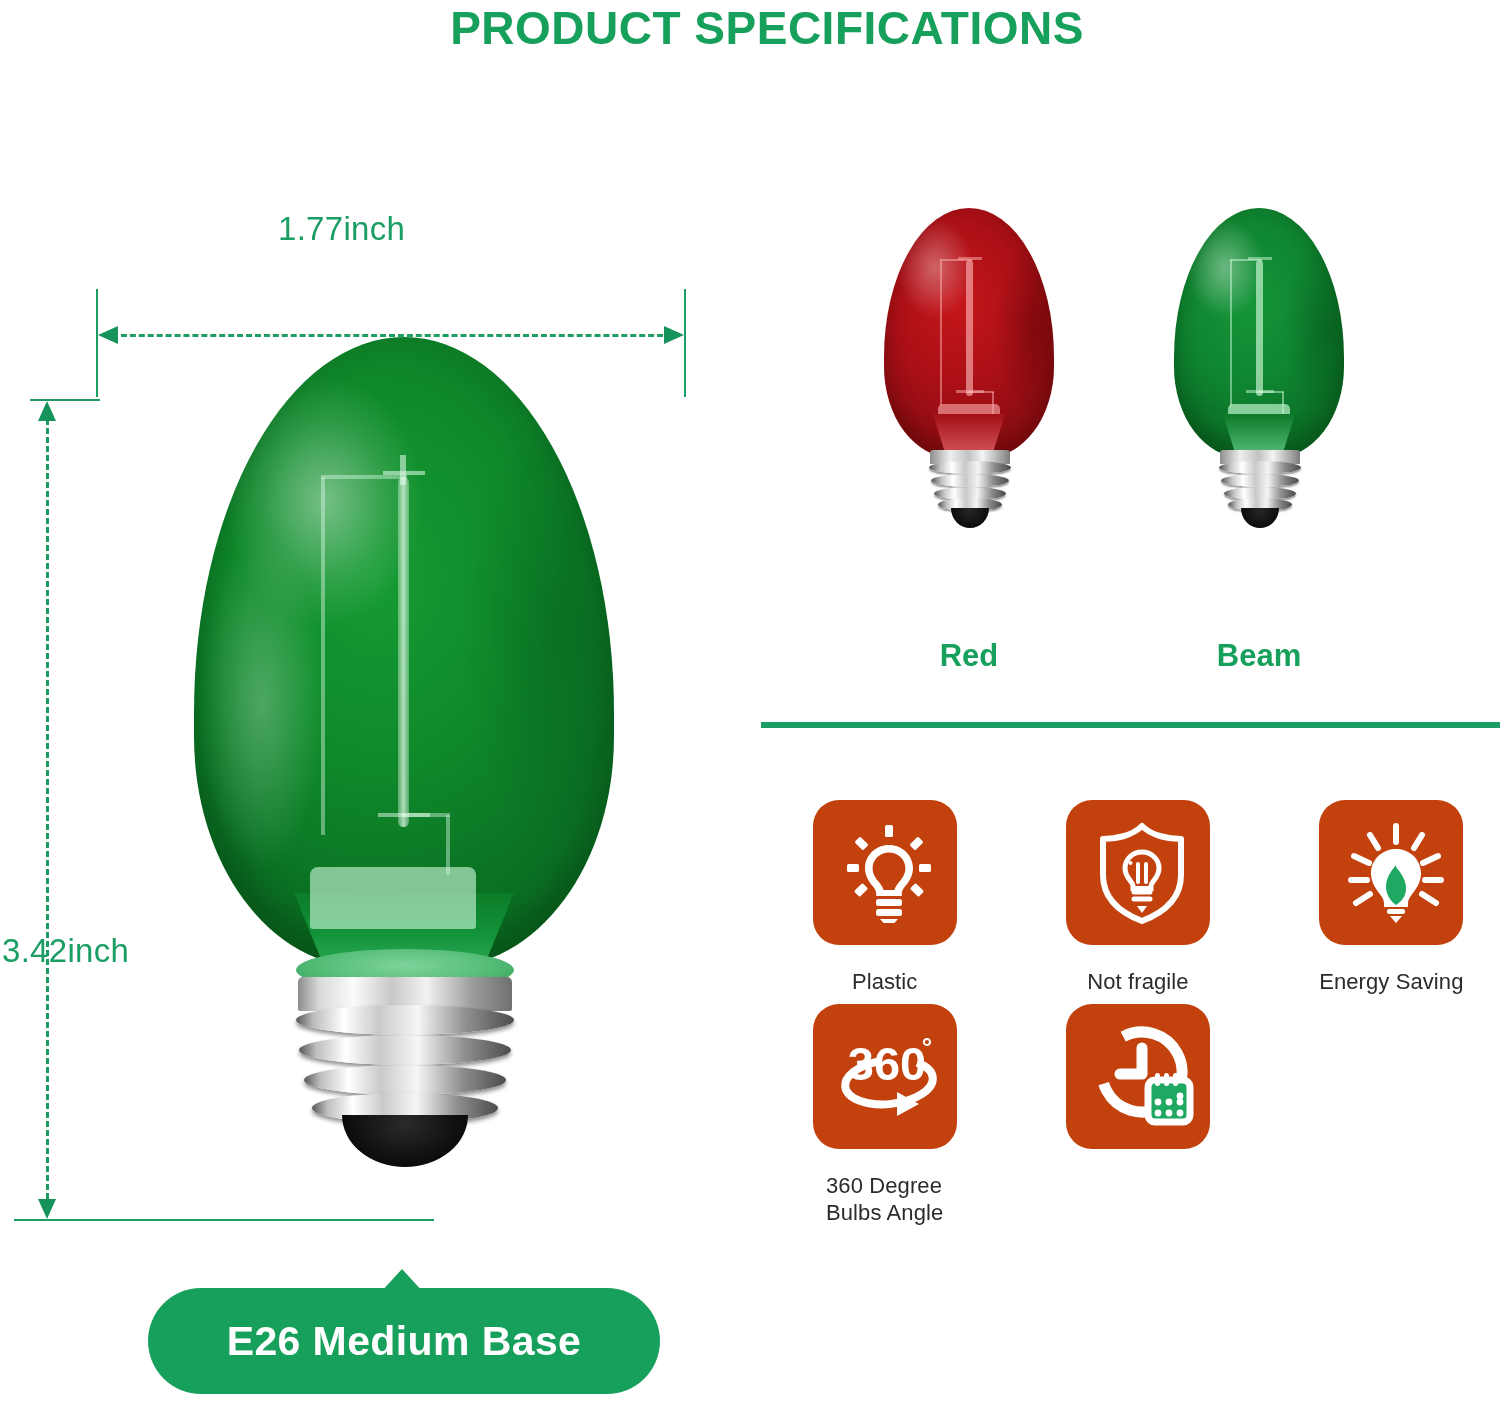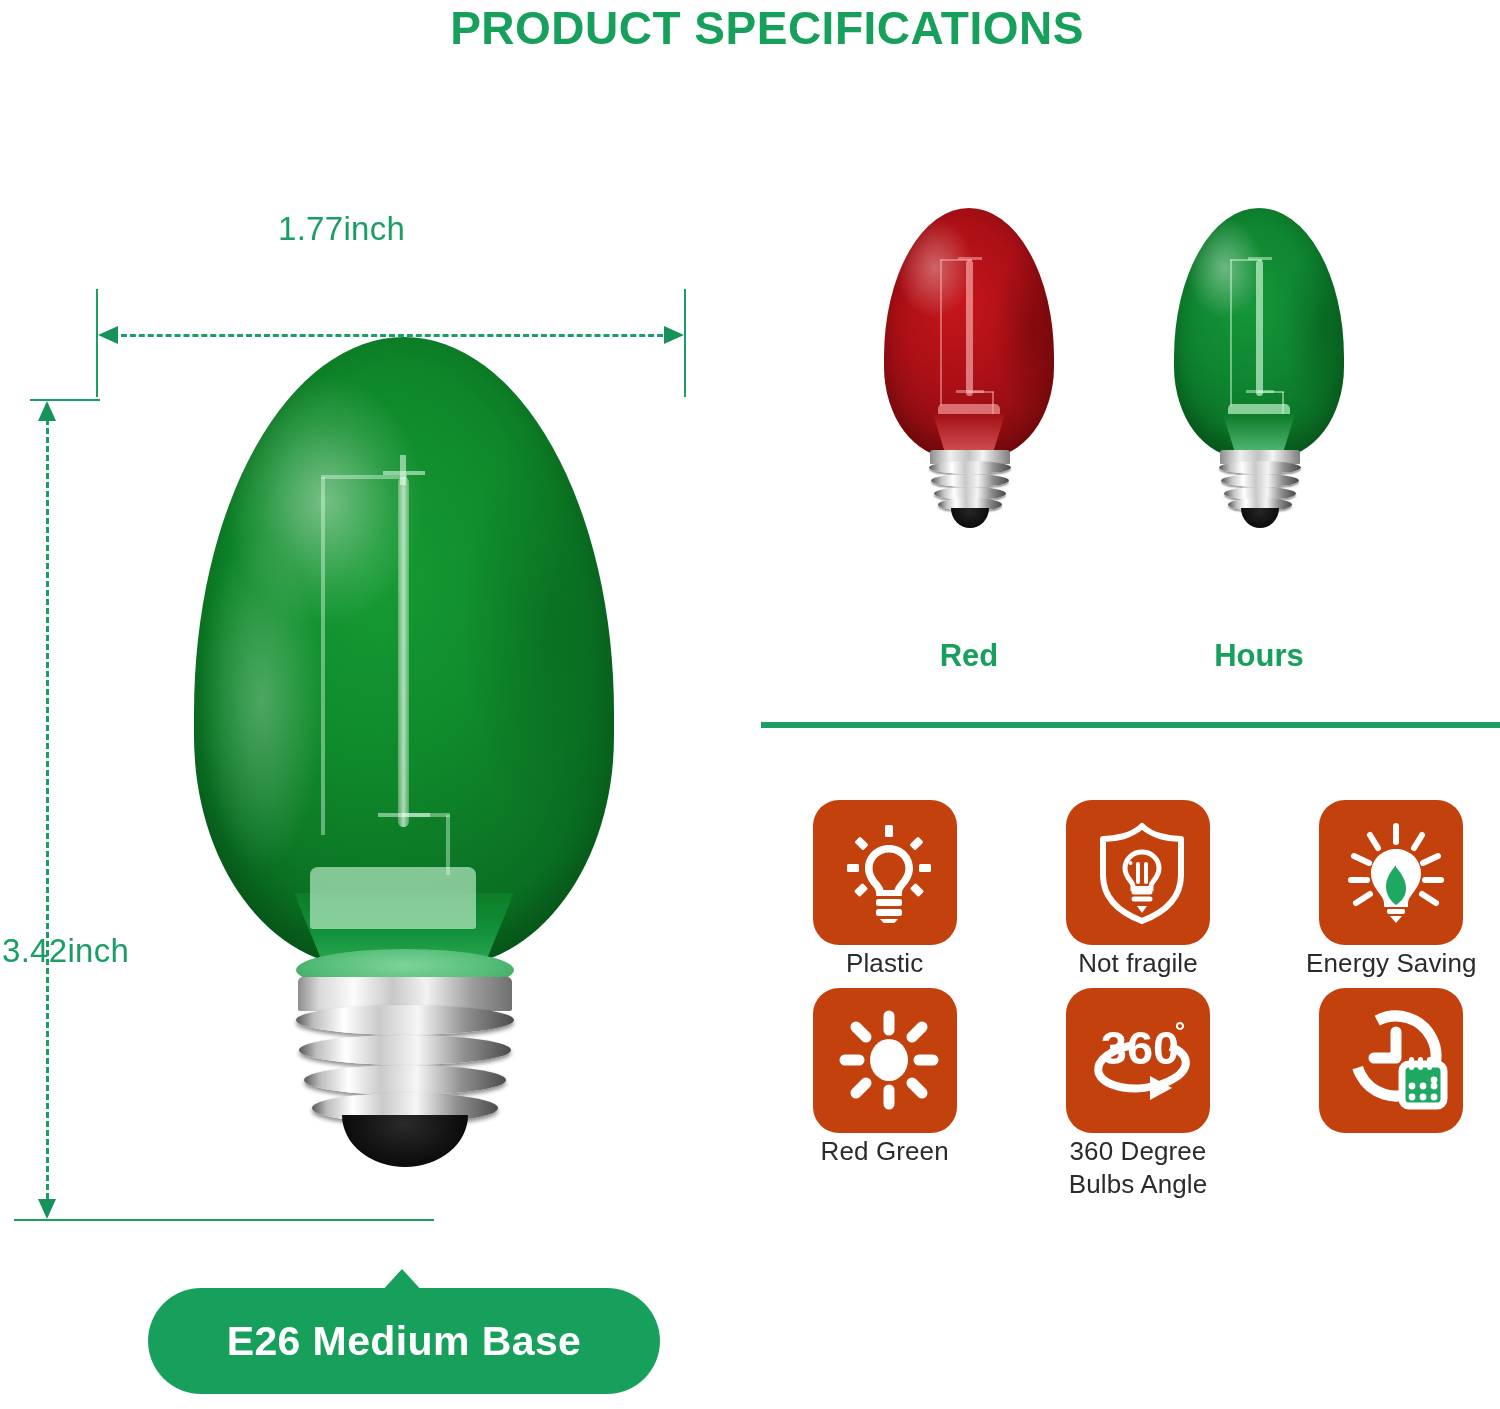--- a/index.html
+++ b/index.html
@@ -247,21 +247,21 @@
     row-gap: 8px;
   }
   .fcell { display: flex; flex-direction: column; align-items: center; }
   .ftile {
     width: 144px; height: 145px; border-radius: 26px;
     background: #c2410c;
     display: flex; align-items: center; justify-content: center; padding-left: 9px;
   }
   .ftile svg { display: block; }
   .flabel {
-    margin-top: 2px; text-align: center; font-size: 26px;
+    margin-top: 23px; text-align: left; font-size: 22px;
     color: #2b2b2b; line-height: 1.26; letter-spacing: 0.1px;
   }
 </style>
 </head>
 <body>
 
 <div id="root">
 
   <div class="hdr">
     <div class="hdr-title">PRODUCT SPECIFICATIONS</div>
@@ -360,21 +360,21 @@
         <div class="ms-collar"></div>
         <div class="mthread m1"></div>
         <div class="mthread m2"></div>
         <div class="mthread m3"></div>
         <div class="mthread m4"></div>
         <div class="mtip"></div>
       </div>
     </div>
 
     <div class="mini-lbl mini-lbl-red">Red</div>
-    <div class="mini-lbl mini-lbl-grn">Hours</div>
+    <div class="mini-lbl mini-lbl-grn">Beam</div>
 
     <div class="divider"></div>
 
     <div class="fgrid">
 
       <div class="fcell">
         <div class="ftile">
           <svg width="92" height="100" viewBox="0 0 92 100" fill="#ffffff">
             <path d="M46 22c-13.3 0-24 10.3-24 23.2 0 7.6 3.9 13.4 7.6 17.9 2.3 2.8 3.6 5 3.6 7.4v2.5h25.6v-2.5c0-2.4 1.3-4.6 3.6-7.4 3.7-4.5 7.6-10.3 7.6-17.9C70 32.3 59.3 22 46 22zm0 7.6c9.1 0 16.4 7 16.4 15.6 0 5.3-2.7 9.5-5.9 13.4-2.1 2.6-4.1 5.2-5.1 8.3H40.6c-1-3.1-3-5.7-5.1-8.3-3.2-3.9-5.9-8.1-5.9-13.4 0-8.6 7.3-15.6 16.4-15.6z"></path>
             <rect x="33" y="76" width="26" height="7" rx="2.5"></rect>
@@ -423,38 +423,20 @@
             <path d="M50 26c-14 0-25 10.8-25 24.3 0 9 4.6 15.2 8.6 20.4 2.6 3.4 4.4 6.1 4.4 9.5V84h24v-3.8c0-3.4 1.8-6.1 4.4-9.5C70.4 65.5 75 59.3 75 50.3 75 36.8 64 26 50 26z" fill="#ffffff"></path>
             <path d="M50 42c-6 7-10 14-10 21.5S44 78 50 82c0-12 0-28 0-40z" fill="#1ea862"></path>
             <path d="M50 44c6 7 10 14 10 21.5S56 78 50 82" fill="#1ea862"></path>
             <rect x="41" y="86" width="18" height="5" rx="2" fill="#ffffff"></rect>
             <path d="M44 93h12l-6 7z" fill="#ffffff"></path>
           </svg>
         </div>
         <div class="flabel">Energy Saving</div>
       </div>
 
-      <div class="fcell">
-        <div class="ftile">
-          <svg width="100" height="100" viewBox="0 0 100 100" fill="#ffffff">
-            <ellipse cx="50" cy="50" rx="19" ry="21"></ellipse>
-            <g stroke="#ffffff" stroke-width="11" stroke-linecap="round">
-              <line x1="50" y1="6" x2="50" y2="20"></line>
-              <line x1="50" y1="80" x2="50" y2="94"></line>
-              <line x1="6" y1="50" x2="20" y2="50"></line>
-              <line x1="80" y1="50" x2="94" y2="50"></line>
-              <line x1="17" y1="17" x2="27" y2="27"></line>
-              <line x1="73" y1="73" x2="83" y2="83"></line>
-              <line x1="17" y1="83" x2="27" y2="73"></line>
-              <line x1="73" y1="27" x2="83" y2="17"></line>
-            </g>
-          </svg>
-        </div>
-        <div class="flabel">Red Green</div>
-      </div>
 
       <div class="fcell">
         <div class="ftile">
           <svg width="108" height="96" viewBox="0 0 108 96">
             <ellipse cx="54" cy="54" rx="44" ry="22" fill="none" stroke="#ffffff" stroke-width="8" stroke-dasharray="150 40" transform="rotate(-6 54 54)"></ellipse>
             <path d="M62 64l22 12-22 12z" fill="#ffffff"></path>
             <text x="52" y="52" text-anchor="middle" font-family="'Liberation Sans',sans-serif" font-size="47" font-weight="800" fill="#ffffff">360</text>
             <text x="92" y="28" text-anchor="middle" font-family="'Liberation Sans',sans-serif" font-size="26" font-weight="800" fill="#ffffff">°</text>
           </svg>
         </div>

